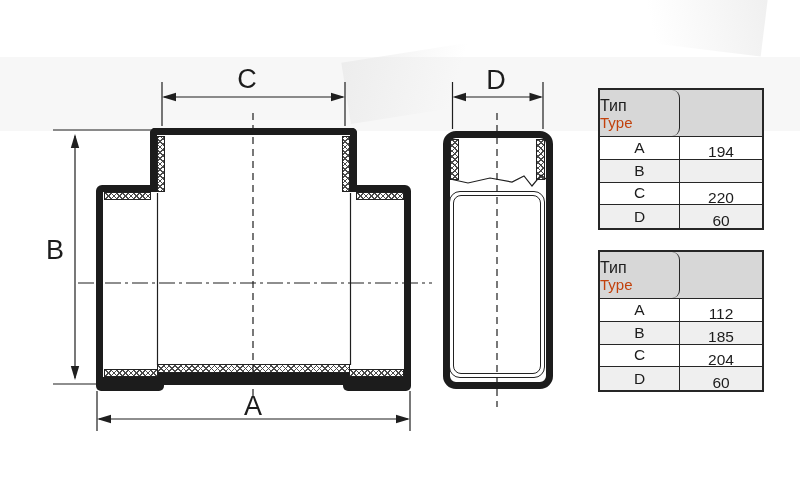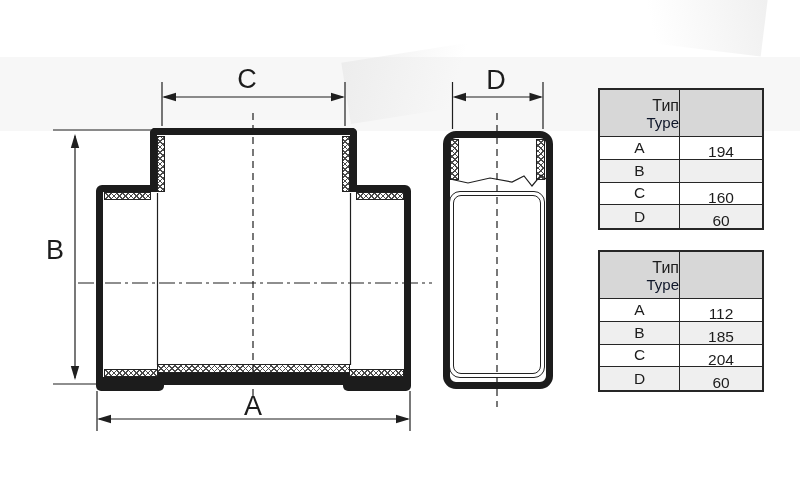--- a/index.html
+++ b/index.html
@@ -58,25 +58,25 @@
   .lbl-c { left:227px; top:66px; }
   .lbl-d { left:476px; top:67px; }
   .lbl-a { left:233px; top:393px; }
   .lbl-b { left:35px;  top:237px; }
 
   
   .spec-table { position:absolute; left:598px; width:166px; border:2px solid #262626;
                 background:#fff; z-index:7; }
   .tbl-1 { top:88px; } .tbl-2 { top:250px; }
   .thead { display:flex; background:#d7d7d7; border-bottom:1.6px solid #262626; height:47px; }
-  .th { display:flex; flex-direction:column; justify-content:center; align-items:flex-end; }
+  .th { display:flex; flex-direction:column; justify-content:center; align-items:flex-start;border-radius:8px; }
   .th-type { width:80px; border-right:1.6px solid #262626; }
   .th-model { flex:1; }
   .th .primary { font-size:16px; color:#1c1c1c; line-height:19px; }
-  .th .secondary { font-size:15px; color:#0f172a; line-height:16px; }
+  .th .secondary { font-size:15px; color:#c2410c; line-height:16px; }
   .trow { display:flex; height:22.8px; border-bottom:1.6px solid #262626; }
   .trow:last-child { border-bottom:none; }
   .trow.alt { background:#efefef; }
   .td { display:flex; align-items:center; justify-content:center; font-size:15.5px; color:#1c1c1c; }
   .td-label { width:80px; border-right:1.6px solid #262626; }
   .td-value { flex:1;margin-top:8px; }
 </style>
 </head>
 <body>
 
@@ -161,21 +161,21 @@
     </div>
     <div class="trow">
       <div class="td td-label">A</div>
       <div class="td td-value">194</div>
     </div>
     <div class="trow alt">
       <div class="td td-label">B</div>
     </div>
     <div class="trow">
       <div class="td td-label">C</div>
-      <div class="td td-value">160</div>
+      <div class="td td-value">220</div>
     </div>
     <div class="trow alt">
       <div class="td td-label">D</div>
       <div class="td td-value">60</div>
     </div>
   </div>
 
   <div class="spec-table tbl-2">
     <div class="thead">
       <div class="th th-type">

